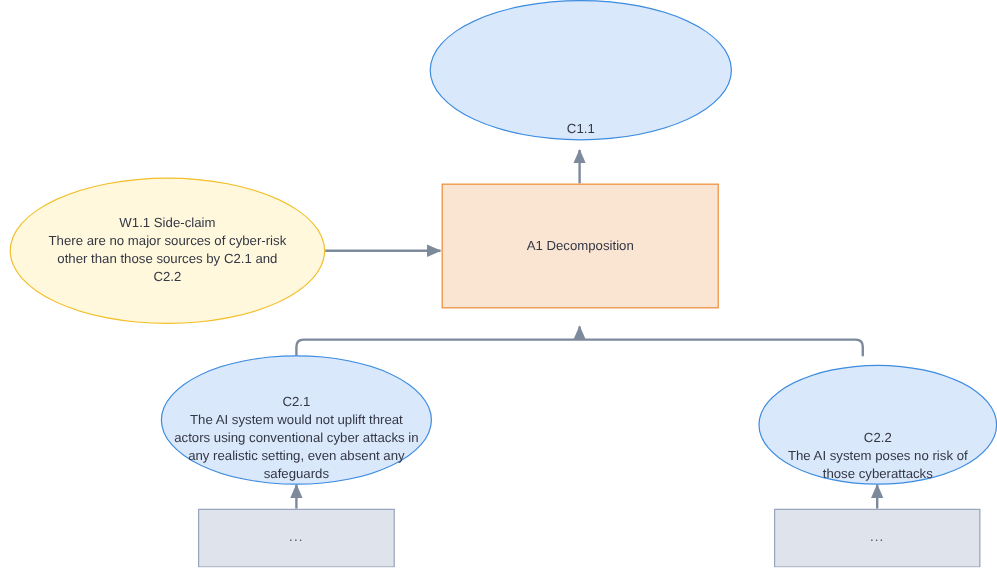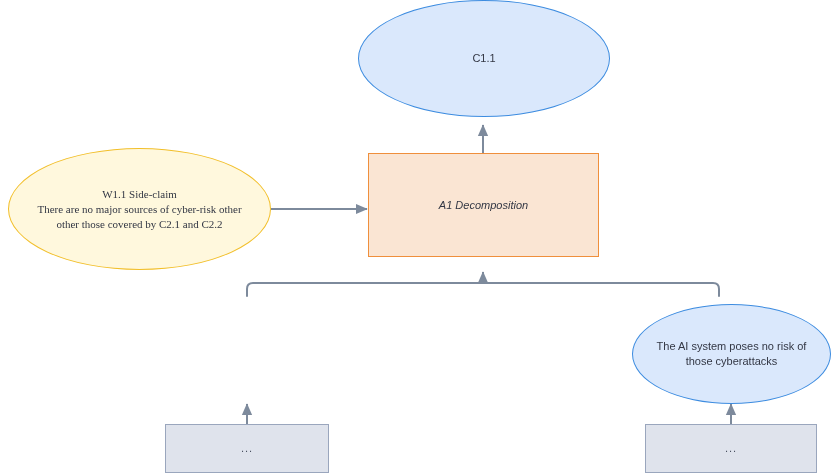--- a/index.html
+++ b/index.html
@@ -49,20 +49,21 @@
   .node .body {
     display: block;
   }
   
   .ellipse {
     border-radius: 50%;
   }
   .claim {
     background: #dae8fc;
     border: 1.6px solid #3d8ce0;
+    align-items: flex-end;
   }
   
   .warrant {
     background: #fff8dd;
     border: 1.6px solid #f2bf2a;
   }
   
   .strategy {
     background: #fae5d3;
     border: 1.6px solid #ef8f3c;
@@ -109,35 +110,42 @@
     </g>
   </svg>
 
   <div class="node ellipse claim" style="left:358px; top:0px; width:252px; height:117px;">
     <div class="inner">
       <span class="title">C1.1</span>
     </div>
   </div>
 
   <div class="node ellipse warrant" style="left:8px; top:148px; width:263px; height:122px;">
-    <div class="inner" style="padding:0 26px;font-family:Liberation Serif, serif;">
+    <div class="inner" style="padding:0 26px;">
       <span class="title">W1.1 Side-claim</span>
-      <span class="body">There are no major sources of cyber-risk other other those covered by C2.1 and C2.2</span>
+      <span class="body">There are no major sources of cyber-risk other than those sources by C2.1 and C2.2</span>
     </div>
   </div>
 
-  <div class="node strategy" style="left:368px; top:153px; width:231px; height:104px;font-style:italic;">
+  <div class="node strategy" style="left:368px; top:153px; width:231px; height:104px;">
     <div class="inner">
       <span class="title">A1 Decomposition</span>
     </div>
   </div>
 
+  <div class="node ellipse claim" style="left:134px; top:296px; width:226px; height:108px;">
+    <div class="inner" style="padding:0 10px;">
+      <span class="title">C2.1</span>
+      <span class="body">The AI system would not uplift threat actors using conventional cyber attacks in any realistic setting, even absent any safeguards</span>
+    </div>
+  </div>
 
   <div class="node ellipse claim" style="left:632px; top:304px; width:199px; height:100px;">
     <div class="inner" style="padding:0 14px;">
+      <span class="title">C2.2</span>
       <span class="body">The AI system poses no risk of those cyberattacks</span>
     </div>
   </div>
 
   <div class="node placeholder" style="left:165px; top:424px; width:164px; height:49px;">
     <div class="inner">
       <span class="body">...</span>
     </div>
   </div>
 

